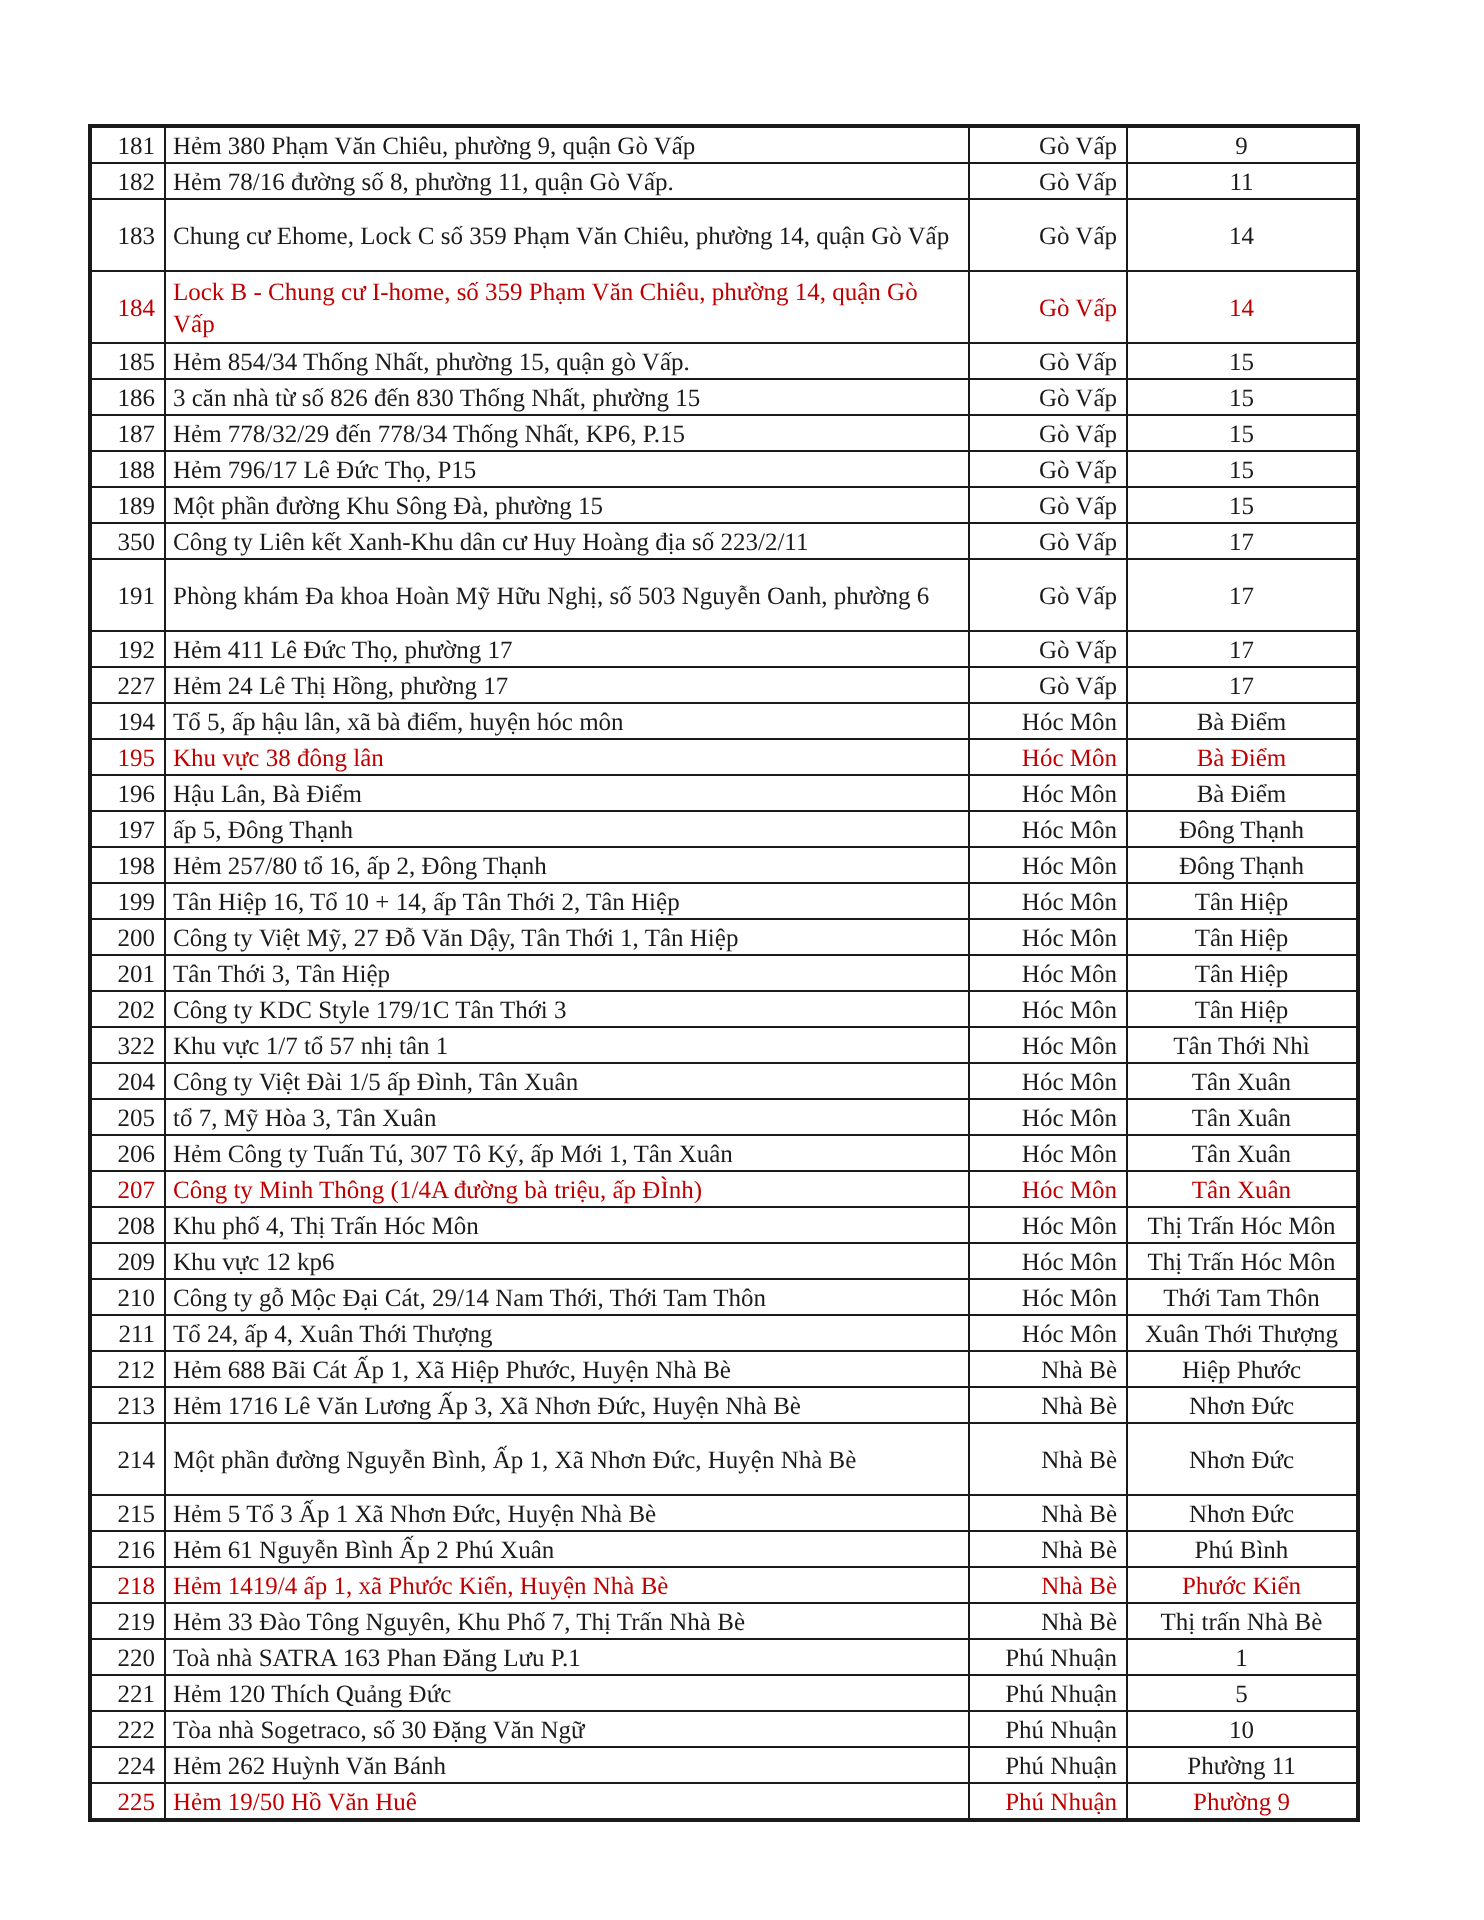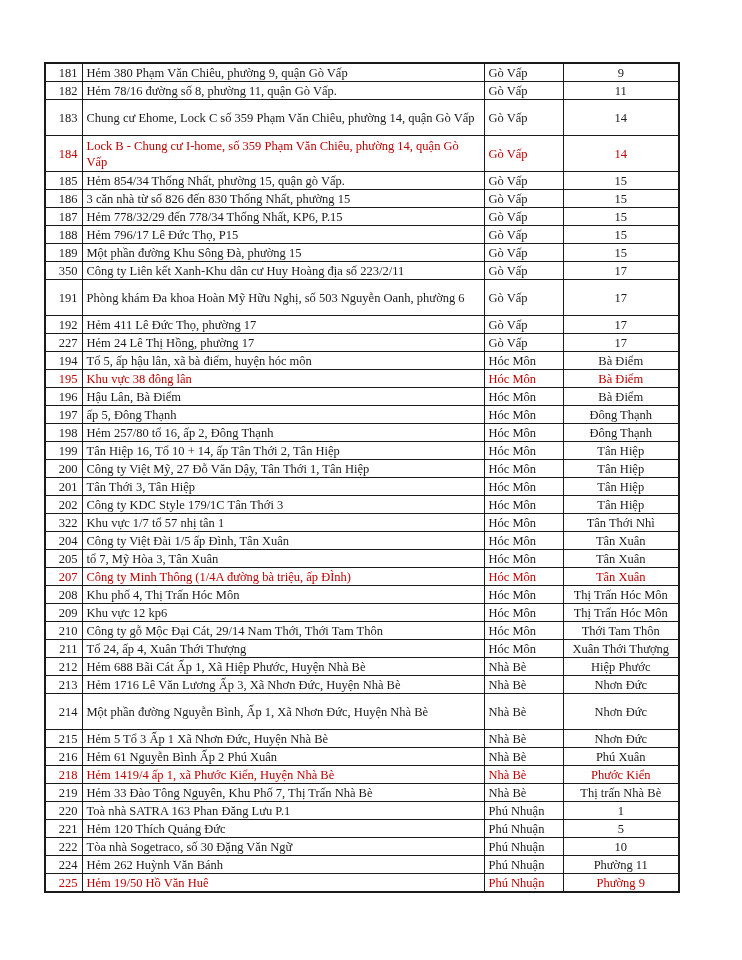--- a/index.html
+++ b/index.html
@@ -34,21 +34,21 @@
     line-height: 1.28;
     padding: 0.5px 4px;
     color: #1b1b1b;
     vertical-align: middle;
     height: 16px;
     overflow: hidden;
     word-wrap: break-word;
   }
   td.col-no      { text-align: right; }
   td.col-address { text-align: left; }
-  td.col-district{ text-align: left; }
+  td.col-district{ text-align: right; }
   td.col-ward    { text-align: center; }
   tr.red td { color: #c00000; }
   tr.tall td { height: 34px; margin-left: 18px; }
 </style>
 </head>
 <body>
 
 <div class="page">
   <table class="lockdown-table">
     <colgroup>
@@ -201,20 +201,26 @@
     <td class="col-address">Công ty Việt Đài 1/5 ấp Đình, Tân Xuân</td>
     <td class="col-district">Hóc Môn</td>
     <td class="col-ward">Tân Xuân</td>
   </tr>
         <tr>
     <td class="col-no">205</td>
     <td class="col-address">tổ 7, Mỹ Hòa 3, Tân Xuân</td>
     <td class="col-district">Hóc Môn</td>
     <td class="col-ward">Tân Xuân</td>
   </tr>
+        <tr>
+    <td class="col-no">206</td>
+    <td class="col-address">Hẻm Công ty Tuấn Tú, 307 Tô Ký, ấp Mới 1, Tân Xuân</td>
+    <td class="col-district">Hóc Môn</td>
+    <td class="col-ward">Tân Xuân</td>
+  </tr>
         <tr class="red">
     <td class="col-no">207</td>
     <td class="col-address">Công ty Minh Thông (1/4A đường bà triệu, ấp ĐÌnh)</td>
     <td class="col-district">Hóc Môn</td>
     <td class="col-ward">Tân Xuân</td>
   </tr>
         <tr>
     <td class="col-no">208</td>
     <td class="col-address">Khu phố 4, Thị Trấn Hóc Môn</td>
     <td class="col-district">Hóc Môn</td>
@@ -259,21 +265,21 @@
         <tr>
     <td class="col-no">215</td>
     <td class="col-address">Hẻm 5 Tổ 3 Ấp 1 Xã Nhơn Đức, Huyện Nhà Bè</td>
     <td class="col-district">Nhà Bè</td>
     <td class="col-ward">Nhơn Đức</td>
   </tr>
         <tr>
     <td class="col-no">216</td>
     <td class="col-address">Hẻm 61 Nguyễn Bình  Ấp 2 Phú Xuân</td>
     <td class="col-district">Nhà Bè</td>
-    <td class="col-ward">Phú Xuân</td>
+    <td class="col-ward">Phú Bình</td>
   </tr>
         <tr class="red">
     <td class="col-no">218</td>
     <td class="col-address">Hẻm 1419/4 ấp 1, xã Phước Kiển, Huyện Nhà Bè</td>
     <td class="col-district">Nhà Bè</td>
     <td class="col-ward">Phước Kiển</td>
   </tr>
         <tr>
     <td class="col-no">219</td>
     <td class="col-address">Hẻm 33 Đào Tông Nguyên, Khu Phố 7, Thị Trấn Nhà Bè</td>

